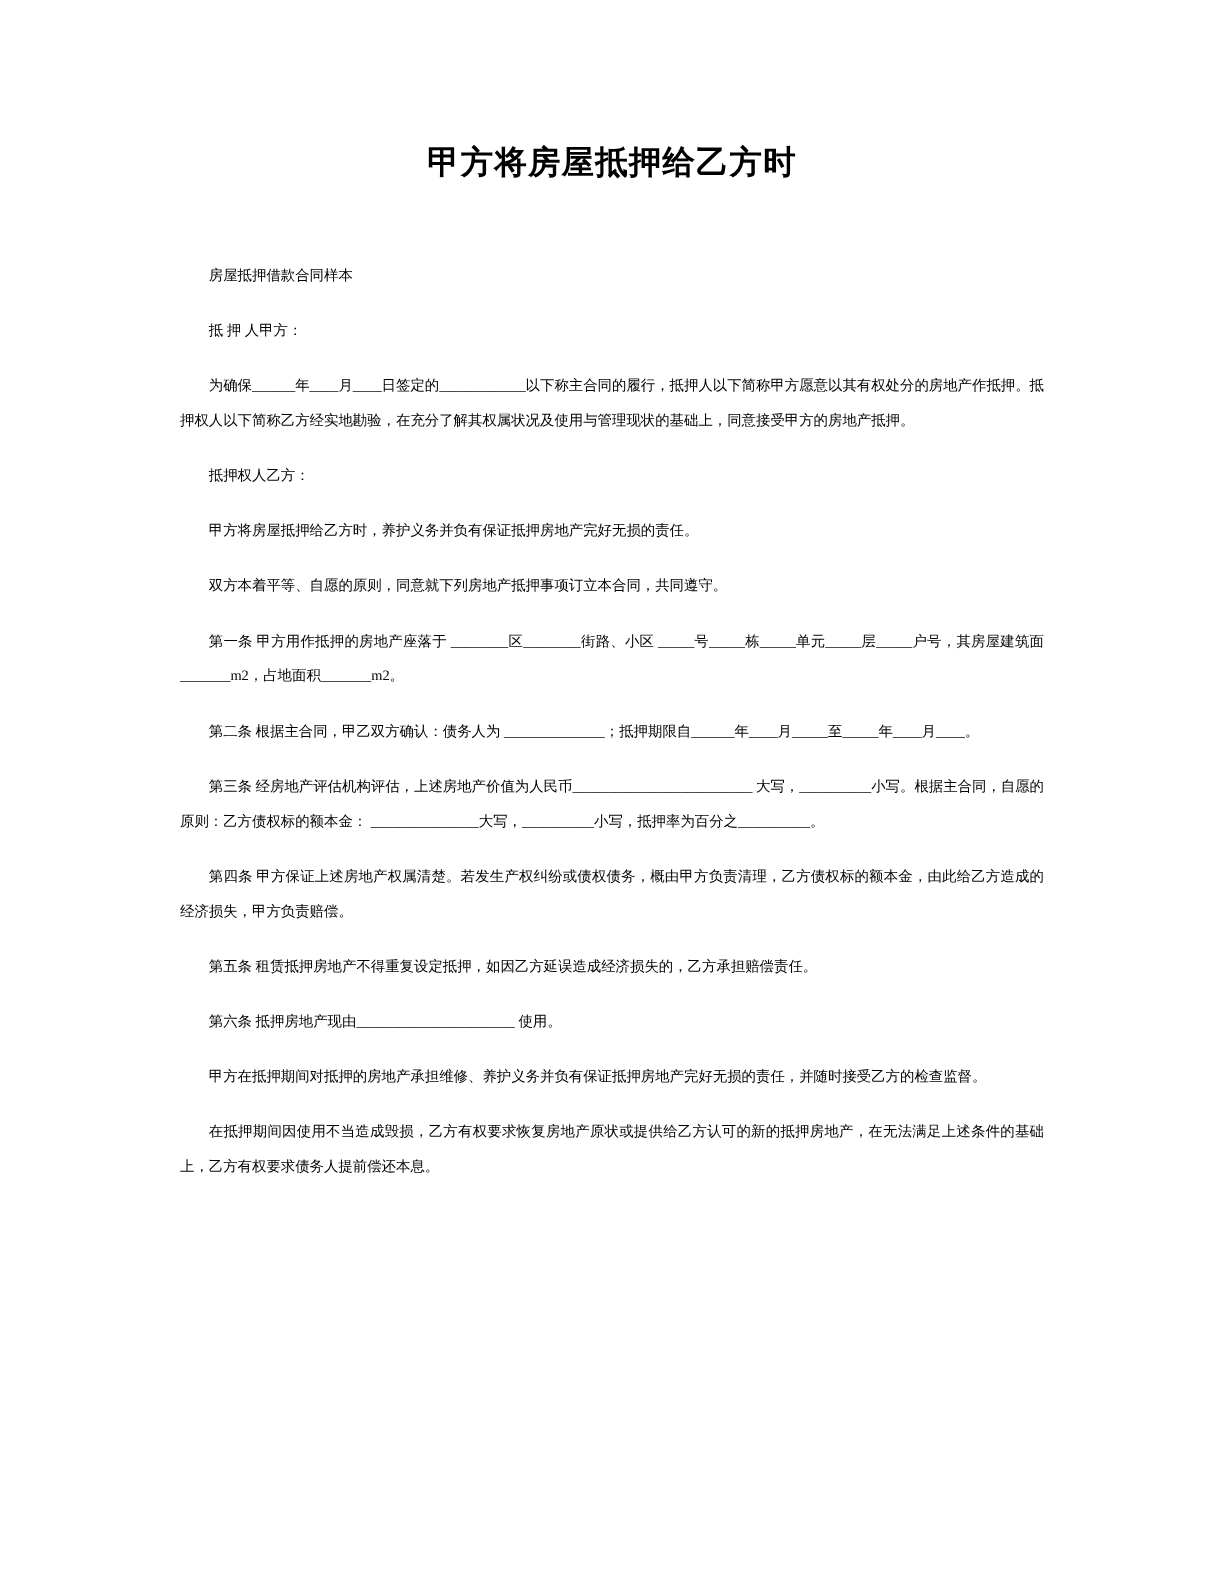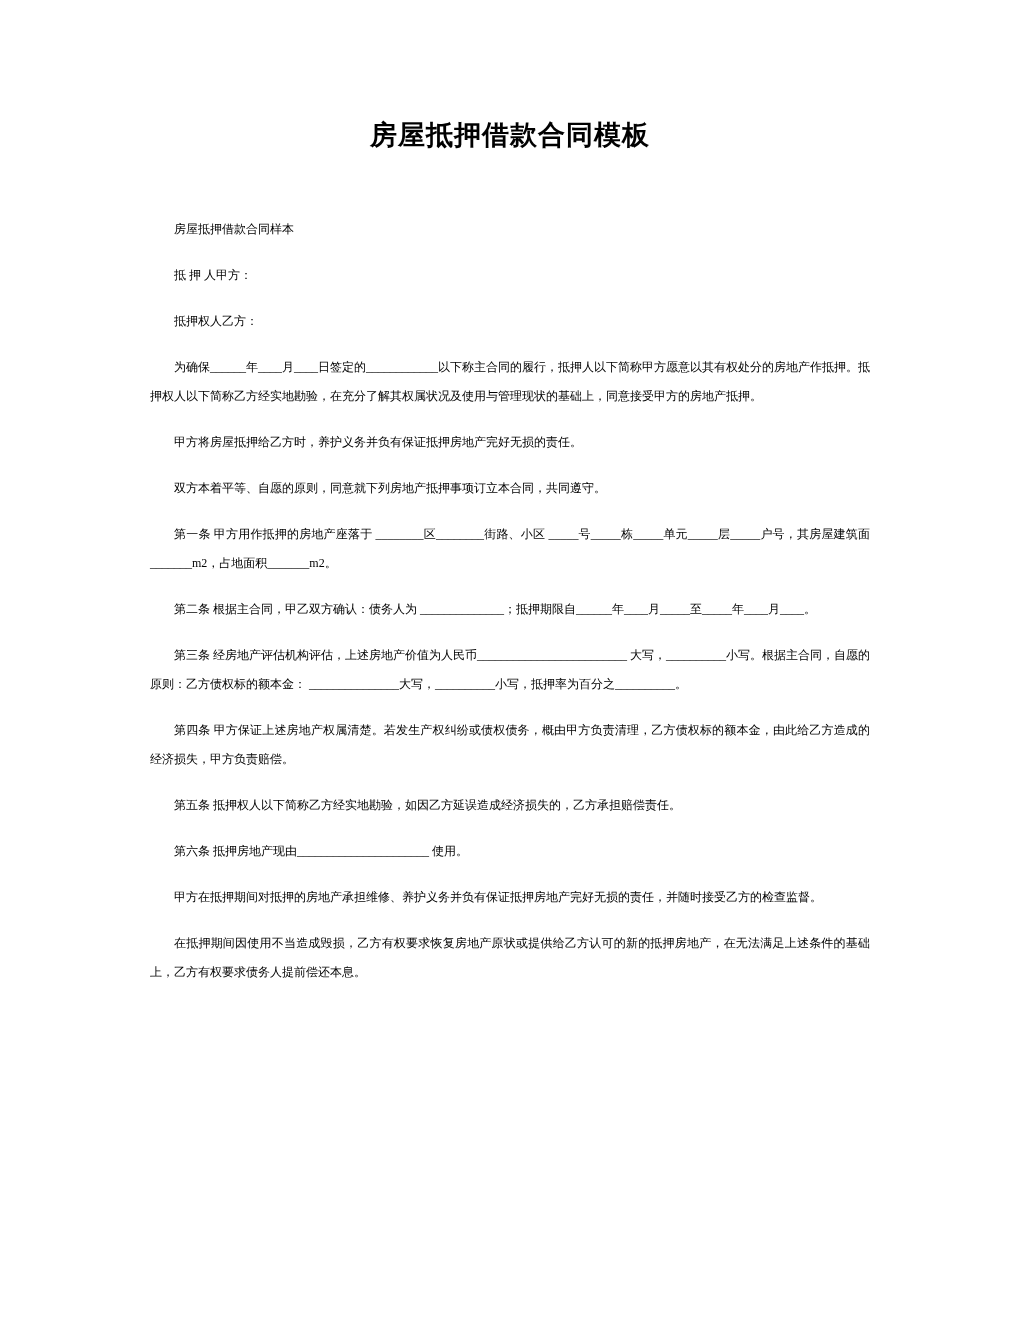--- a/index.html
+++ b/index.html
@@ -38,31 +38,31 @@
     word-break: normal;
     overflow-wrap: normal;
   }
 </style>
 </head>
 <body>
 
 <div class="page">
   <div class="content">
 
-    <h1 class="doc-title">房屋抵押借款合同模板</h1>
+    <h1 class="doc-title">甲方将房屋抵押给乙方时</h1>
 
     <p class="para">房屋抵押借款合同样本</p>
     <p class="para">抵 押 人甲方：</p>
+    <p class="para">为确保______年____月____日签定的____________以下称主合同的履行，抵押人以下简称甲方愿意以其有权处分的房地产作抵押。抵押权人以下简称乙方经实地勘验，在充分了解其权属状况及使用与管理现状的基础上，同意接受甲方的房地产抵押。</p>
     <p class="para">抵押权人乙方：</p>
-    <p class="para">为确保______年____月____日签定的____________以下称主合同的履行，抵押人以下简称甲方愿意以其有权处分的房地产作抵押。抵押权人以下简称乙方经实地勘验，在充分了解其权属状况及使用与管理现状的基础上，同意接受甲方的房地产抵押。</p>
     <p class="para">甲方将房屋抵押给乙方时，养护义务并负有保证抵押房地产完好无损的责任。</p>
     <p class="para">双方本着平等、自愿的原则，同意就下列房地产抵押事项订立本合同，共同遵守。</p>
     <p class="para">第一条  甲方用作抵押的房地产座落于 ________区________街路、小区 _____号_____栋_____单元_____层_____户号，其房屋建筑面 _______m2，占地面积_______m2。</p>
     <p class="para">第二条  根据主合同，甲乙双方确认：债务人为 ______________；抵押期限自______年____月_____至_____年____月____。</p>
     <p class="para">第三条  经房地产评估机构评估，上述房地产价值为人民币_________________________ 大写，__________小写。根据主合同，自愿的原则：乙方债权标的额本金： _______________大写，__________小写，抵押率为百分之__________。</p>
     <p class="para">第四条  甲方保证上述房地产权属清楚。若发生产权纠纷或债权债务，概由甲方负责清理，乙方债权标的额本金，由此给乙方造成的经济损失，甲方负责赔偿。</p>
-    <p class="para">第五条  抵押权人以下简称乙方经实地勘验，如因乙方延误造成经济损失的，乙方承担赔偿责任。</p>
+    <p class="para">第五条  租赁抵押房地产不得重复设定抵押，如因乙方延误造成经济损失的，乙方承担赔偿责任。</p>
     <p class="para">第六条  抵押房地产现由______________________ 使用。</p>
     <p class="para">甲方在抵押期间对抵押的房地产承担维修、养护义务并负有保证抵押房地产完好无损的责任，并随时接受乙方的检查监督。</p>
     <p class="para">在抵押期间因使用不当造成毁损，乙方有权要求恢复房地产原状或提供给乙方认可的新的抵押房地产，在无法满足上述条件的基础上，乙方有权要求债务人提前偿还本息。</p>
 
   </div>
 </div>
 
 </body></html>

